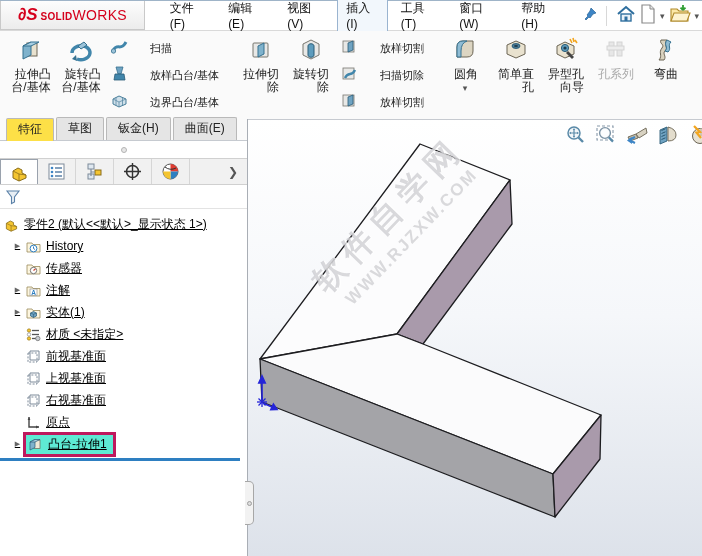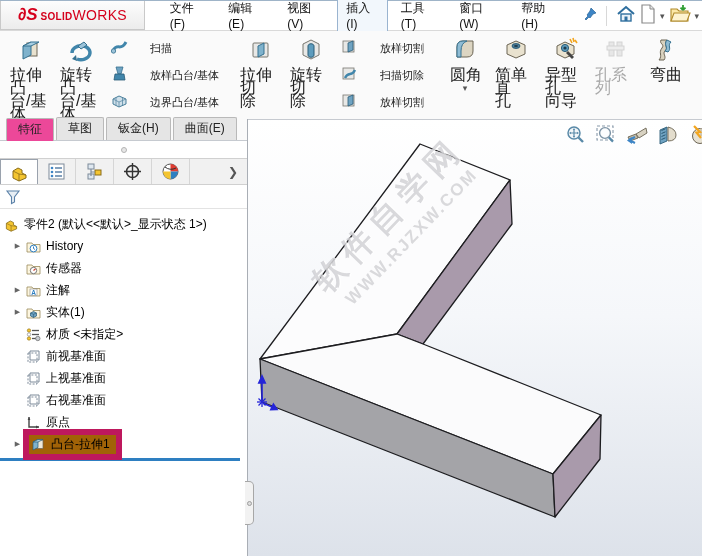--- a/index.html
+++ b/index.html
@@ -21,53 +21,53 @@
   .qsep { width:1px; height:20px; background:#d8d8d8; margin:0 8px; }
   .quick { display:flex; align-items:center; gap:2px; }
   .caret { font-size:9px; color:#555; margin:0 3px 0 1px; }
 
   
   .ribbon { height:88px; flex:0 0 88px; background:#fafafa; display:flex; align-items:stretch; padding:2px 0 2px 2px; overflow:hidden; }
   .grp { display:flex; align-items:stretch; padding:1px 4px; }
   .vsep { width:1px; background:#d2d2d2; margin:3px 2px; }
   .big { display:flex; flex-direction:column; align-items:center; justify-content:flex-start;
     background:none; border:none; padding:3px 4px 1px; gap:2px; min-width:50px; }
-  .big .lbl { font-size:16px; line-height:13px; color:#222; white-space:pre-line; text-align:left; }
+  .big .lbl { font-size:12px; line-height:13px; color:#222; white-space:pre-line; text-align:right; }
   .big.disabled .lbl { color:#a9a9a9; }
   .big.disabled svg { opacity:.4; filter:grayscale(1); }
   .stack { display:flex; flex-direction:column; justify-content:space-between; padding:3px 2px; }
   .sm { display:flex; align-items:center; gap:22px; background:none; border:none; padding:1px 3px; }
   .sm .lbl { font-size:11px; color:#222; white-space:nowrap; }
 
   
   .main { flex:1; display:flex; min-height:0; }
   .left { width:248px; flex:0 0 248px; display:flex; flex-direction:column; border-right:1px solid #a9aeb5; }
   .cmtabs { height:22px; display:flex; align-items:flex-end; padding-left:6px; gap:2px; background:#fafafa; border-bottom:1px solid #c6cad0; }
   .ct { font-size:12px; color:#222; padding:2px 11px 3px; background:#e5e5e5; border:1px solid #b9b9b9;
     border-bottom:none; border-radius:2px 2px 0 0; }
-  .ct.active { background:#ec4899; position:relative; top:1px; }
+  .ct.active { background:#fde047; position:relative; top:1px; }
 
   .panel { flex:1; background:#fff; position:relative; display:flex; flex-direction:column; }
   .grip { height:17px; display:flex; align-items:center; justify-content:center; }
   .grip .dot { width:6px; height:6px; border-radius:50%; background:#e7e7e7; border:1px solid #b4b4b4; }
   .fmtabs { height:27px; display:flex; align-items:stretch; background:#f1f1f1; border-top:1px solid #d0d0d0; border-bottom:1px solid #d0d0d0; }
   .fmtab { width:38px; display:flex; align-items:center; justify-content:center; border-right:1px solid #d6d6d6; }
   .fmtab.active { background:#fff; border:1px solid #9aa2ad; border-bottom:none; }
   .fmtab.more { width:28px; margin-left:auto; border:none; color:#555; font-size:12px; }
   .filterbar { height:24px; border-bottom:1px solid #e3e3e3; display:flex; align-items:center; padding-left:5px; }
 
-  .tree { padding-top:4px; font-size:12px; color:#000; }
+  .tree { padding-top:4px; font-size:12px; color:#000;text-decoration:underline; }
   .trow { height:22px; display:flex; align-items:center; }
   .exp { width:15px; text-align:center; font-size:7px; color:#666; flex:0 0 15px; }
   .exp.blank { visibility:hidden; }
   .ticon { width:17px; display:flex; justify-content:center; flex:0 0 17px; margin-right:4px; }
   .trow .tlabel { white-space:nowrap; }
   .root .ticon { margin-left:3px; }
   .childrow { padding-left:10px; }
-  .sel { display:flex; align-items:center; background:#a16207; border:6px solid #be185d; padding:1px 6px 1px 1px; margin-left:-2px; }
+  .sel { display:flex; align-items:center; background:#5eead4; border:3px solid #be185d; padding:1px 6px 1px 1px; margin-left:-2px; }
   .sel .ticon { margin-right:4px; }
   .rollback { height:3px; background:#2e7fc1; margin-top:3px; width:240px; }
   .splitter-handle { position:absolute; right:-7px; top:340px; width:9px; height:44px; background:#f2f2f2;
     border:1px solid #a7a7a7; border-left:none; border-radius:0 5px 5px 0; display:flex; align-items:center; justify-content:center; z-index:5; }
   .splitter-handle i { width:5px; height:5px; border-radius:50%; background:#ddd; border:1px solid #9e9e9e; }
 
   
   .viewport { flex:1; position:relative; overflow:hidden;
     background:linear-gradient(180deg,#ffffff 0%,#f5f7fa 45%,#dde2ea 100%); border-top:1px solid #c6cad0; }
   .hud { position:absolute; top:4px; right:-8px; display:flex; gap:9px; z-index:4; }

